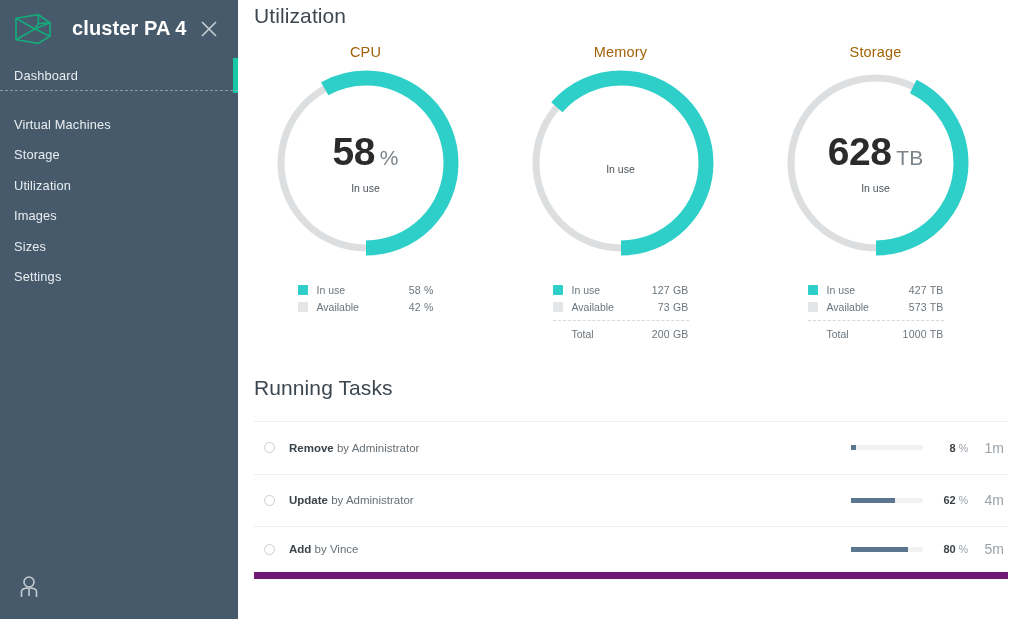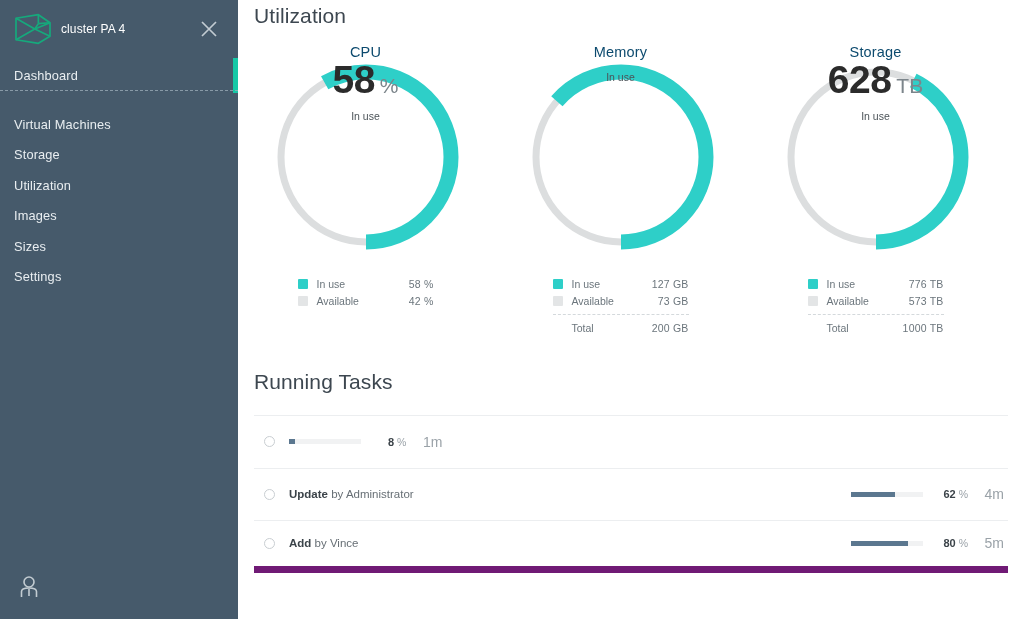--- a/index.html
+++ b/index.html
@@ -40,25 +40,25 @@
   }
 
   .logo-mark {
     width: 42px;
     height: 34px;
     flex: 0 0 auto;
     display: block;
   }
 
   .brand-title {
-    font-size: 12px;
-    font-weight: normal;
+    font-size: 20px;
+    font-weight: bold;
     color: #ffffff;
     letter-spacing: 0.1px;
-    margin-left: 7px;
+    margin-left: 18px;
     white-space: nowrap;
   }
 
   .close-btn {
     position: absolute;
     right: 16px;
     top: 16px;
     width: 26px;
     height: 26px;
     display: flex;
@@ -146,37 +146,39 @@
   .chart-col {
     width: 255px;
     flex: 0 0 255px;
     display: flex;
     flex-direction: column;
     align-items: center;
   }
 
   .chart-title {
     font-size: 14.5px;
-    color: #0c4a6e;
+    color: #a16207;
     letter-spacing: 0.15px;
+    margin-bottom: 6px;
   }
 
   .donut-wrap {
     position: relative;
     width: 194px;
     height: 194px;
   }
   .donut-wrap svg { display: block; }
 
   .donut-center {
     position: absolute;
     inset: 0;
     display: flex;
     flex-direction: column;
     align-items: center;
+    justify-content: center;
     pointer-events: none;
   }
   .donut-value-line {
     display: flex;
     align-items: baseline;
     line-height: 1;
   }
   .donut-value {
     font-size: 39px;
     font-weight: bold;
@@ -445,21 +447,21 @@
               <span class="donut-value">628</span>
               <span class="donut-unit">TB</span>
             </div>
             <div class="donut-sub">In use</div>
           </div>
         </div>
         <div class="legend">
           <div class="legend-row">
             <span class="legend-swatch" style="background:#2ecfc8"></span>
             <span class="legend-label">In use</span>
-            <span class="legend-value">776 TB</span>
+            <span class="legend-value">427 TB</span>
           </div>
           <div class="legend-row">
             <span class="legend-swatch" style="background:#e3e5e6"></span>
             <span class="legend-label">Available</span>
             <span class="legend-value">573 TB</span>
           </div>
           <hr class="legend-divider">
           <div class="legend-row total">
             <span class="legend-label">Total</span>
             <span class="legend-value">1000 TB</span>
@@ -468,20 +470,21 @@
       </div>
 
     </div>
 
     <h1 class="section-title title-tasks">Running Tasks</h1>
 
     <div class="task-table">
 
       <div class="task-row">
         <span class="task-spinner"></span>
+        <span class="task-name"><b>Remove</b> <span>by Administrator</span></span>
         <span class="task-progress-track">
           <span class="task-progress-fill" style="display: block; width: 8%;"></span>
         </span>
         <span class="task-pct">8</span>
         <span class="task-pct-unit">%</span>
         <span class="task-eta">1m</span>
       </div>
 
       <div class="task-row">
         <span class="task-spinner"></span>

